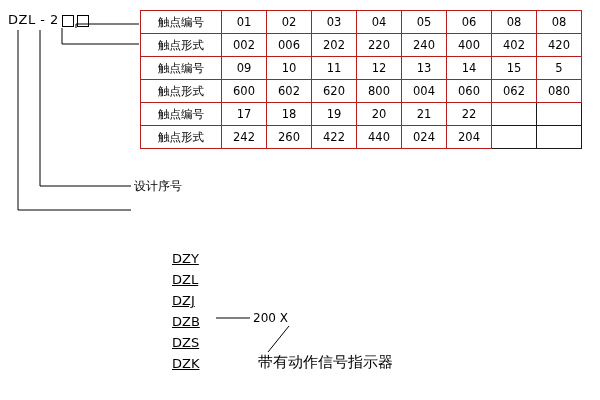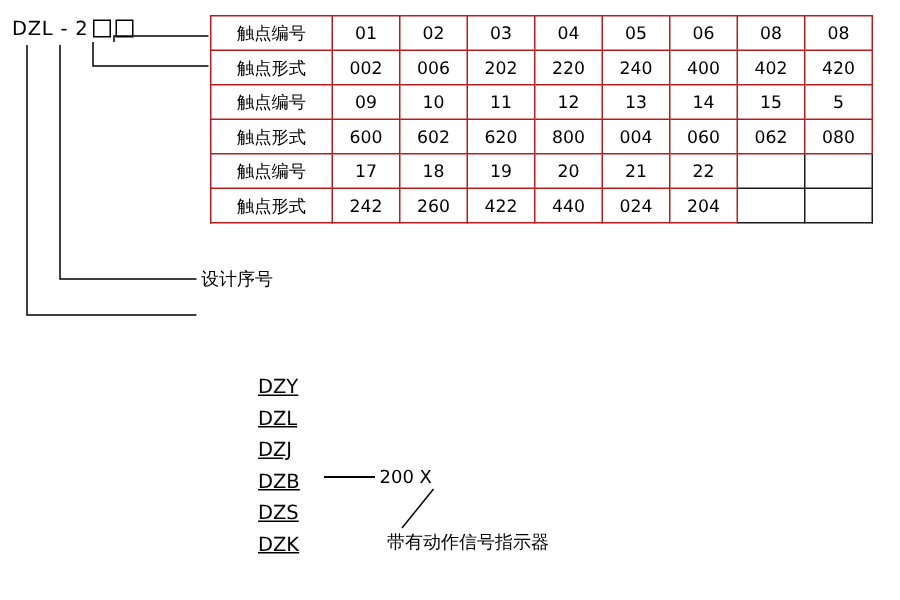--- a/index.html
+++ b/index.html
@@ -105,21 +105,21 @@
     position: absolute;
     left: 253px;
     top: 311px;
     font-size: 12px;
     white-space: nowrap;
   }
   .indicator-note {
     position: absolute;
     left: 258px;
     top: 353px;
-    font-size: 12px;
+    font-size: 15px;
     white-space: nowrap;
   }
 </style>
 </head>
 <body>
 
 <div id="root">
 
   <div class="model-code">
     <span>DZL - 2</span><span class="box-sq"></span><span class="box-sq"></span>

